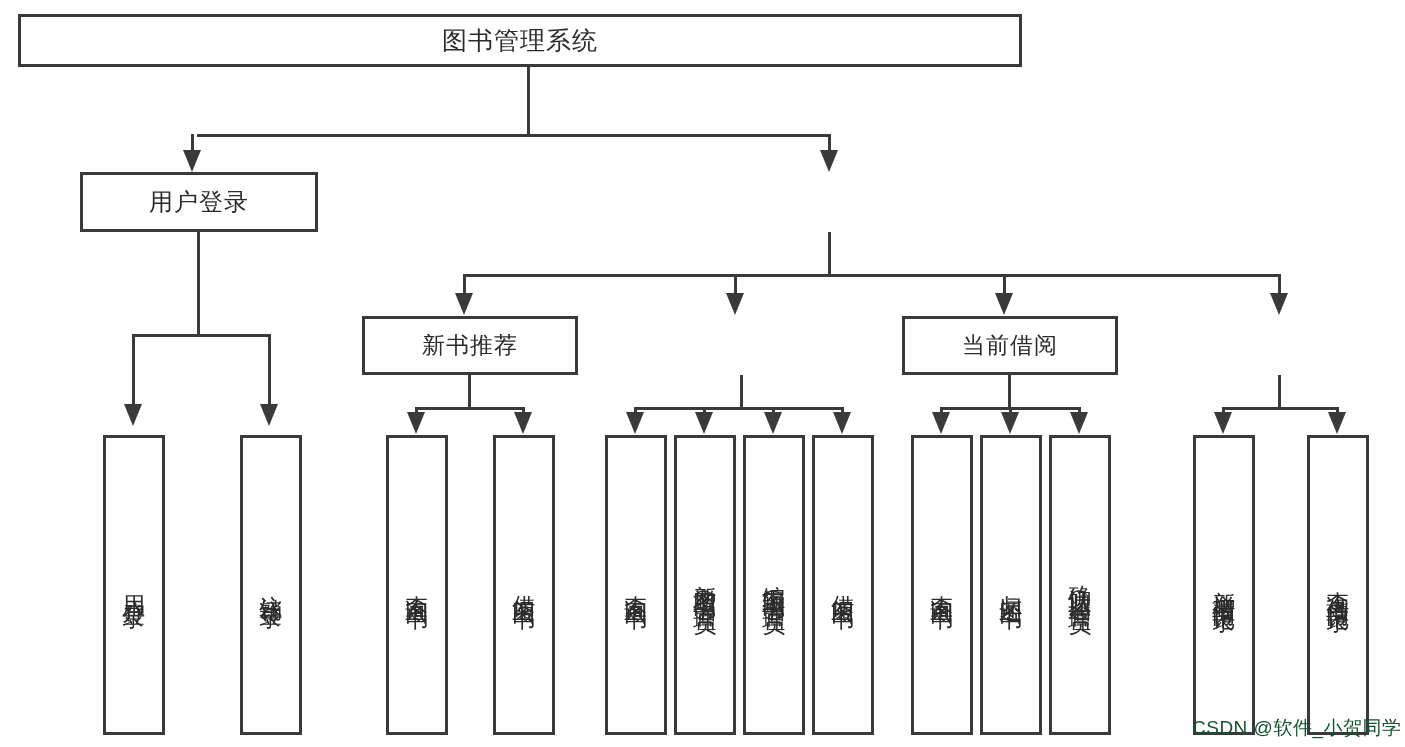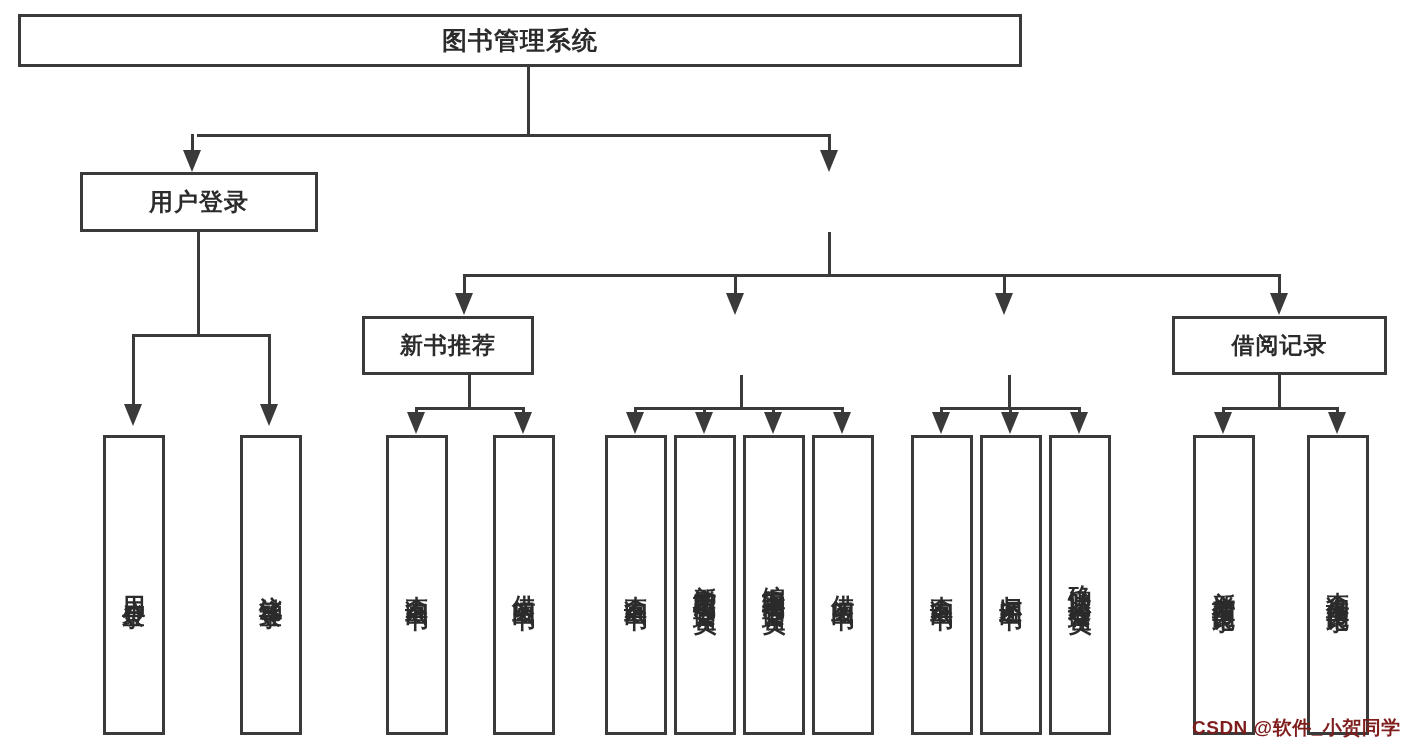--- a/index.html
+++ b/index.html
@@ -10,21 +10,20 @@
   }
   body {
     font-family: "Liberation Sans", "DejaVu Sans", sans-serif;
   }
   #diagram-canvas {
     position: relative;
     width: 1405px;
     height: 747px;
     background: #ffffff;
     overflow: hidden;
-    font-weight: bold;
   }
   
   .node {
     position: absolute;
     box-sizing: border-box;
     border: 3px solid #3a3a3a;
     background: #ffffff;
     color: #2b2b2b;
     display: flex;
     align-items: center;
@@ -63,21 +62,21 @@
     width: 0;
     height: 0;
     border-left: 9px solid transparent;
     border-right: 9px solid transparent;
     border-top: 22px solid #3a3a3a;
   }
   
   #watermark {
     position: absolute;
     font-size: 19px;
-    color: #7f1d1d;
+    color: #14532d;
     white-space: nowrap;
     letter-spacing: 0.5px;
     user-select: none;
   }
 </style>
 </head>
 <body>
 
 <div id="diagram-canvas">
 
@@ -105,22 +104,22 @@
   <div class="edge-h" style="left:463px; top:274px; width:818px; height:3px;"></div>
   <div class="edge-v" style="left:463px; top:274px; width:3px; height:22px;"></div>
   <div class="arrow" style="left:455px; top:293px;"></div>
   <div class="edge-v" style="left:734px; top:274px; width:3px; height:22px;"></div>
   <div class="arrow" style="left:726px; top:293px;"></div>
   <div class="edge-v" style="left:1003px; top:274px; width:3px; height:22px;"></div>
   <div class="arrow" style="left:995px; top:293px;"></div>
   <div class="edge-v" style="left:1278px; top:274px; width:3px; height:22px;"></div>
   <div class="arrow" style="left:1270px; top:293px;"></div>
 
-  <div class="node level3" style="left:362px; top:316px; width:172px; height:59px;">新书推荐</div>
-  <div class="node level3" style="left:1172px; top:316px; width:215px; height:59px;">借阅记录</div>
+  <div class="node level3" style="left:362px; top:316px; width:216px; height:59px;">新书推荐</div>
+  <div class="node level3" style="left:902px; top:316px; width:216px; height:59px;">当前借阅</div>
 
   <div class="edge-v" style="left:468px; top:375px; width:3px; height:32px;"></div>
   <div class="edge-h" style="left:415px; top:407px; width:110px; height:3px;"></div>
   <div class="edge-v" style="left:415px; top:407px; width:3px; height:10px;"></div>
   <div class="arrow" style="left:407px; top:412px;"></div>
   <div class="edge-v" style="left:522px; top:407px; width:3px; height:10px;"></div>
   <div class="arrow" style="left:514px; top:412px;"></div>
 
   <div class="edge-v" style="left:740px; top:375px; width:3px; height:32px;"></div>
   <div class="edge-h" style="left:634px; top:407px; width:210px; height:3px;"></div>

